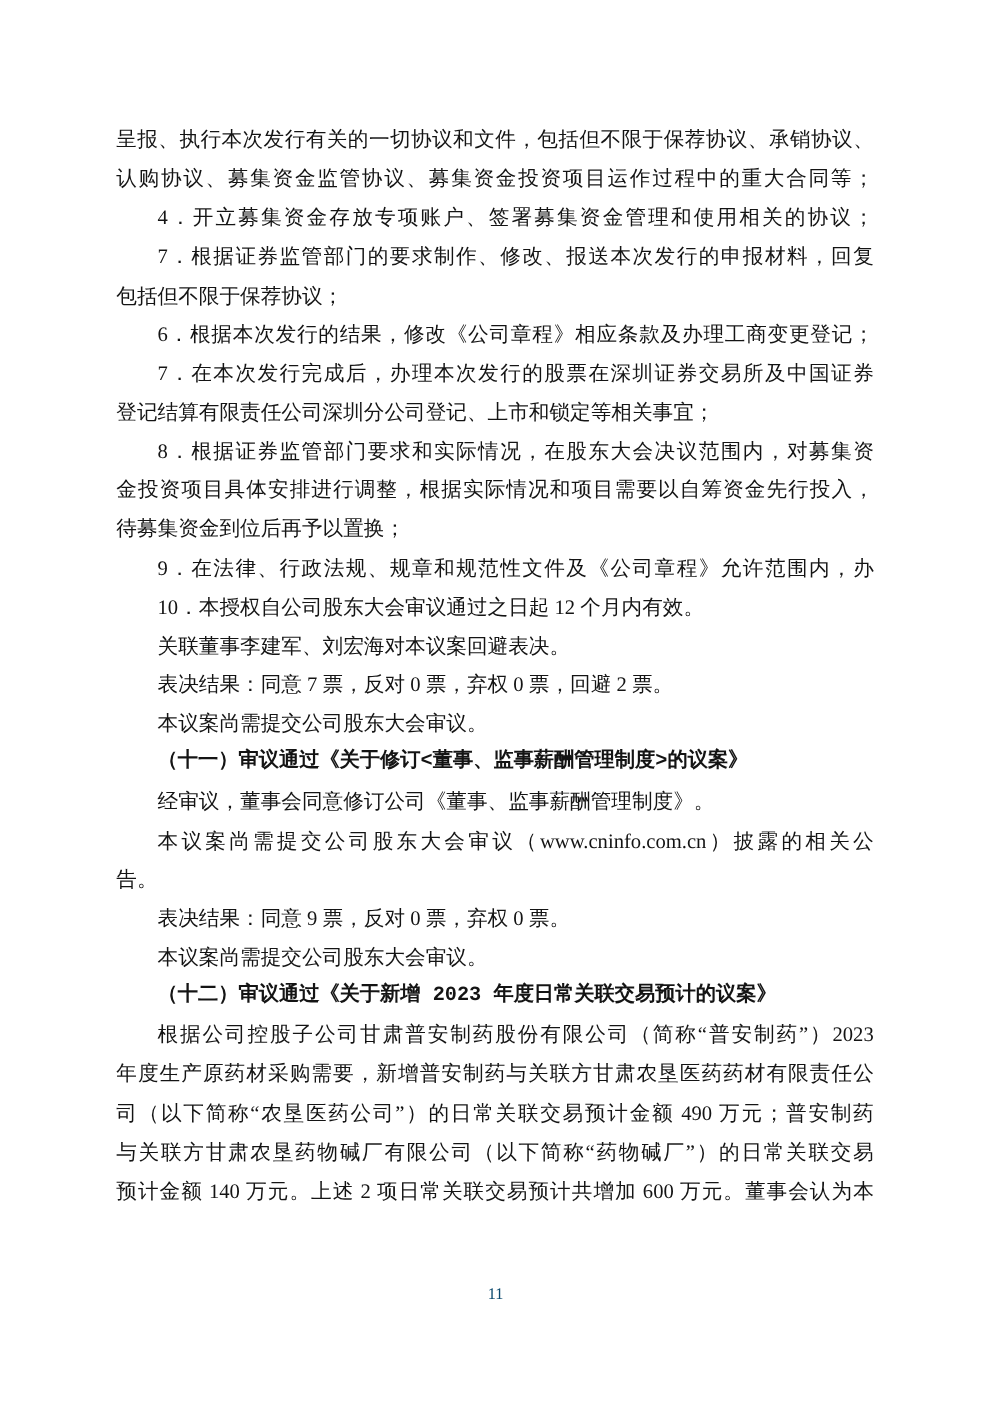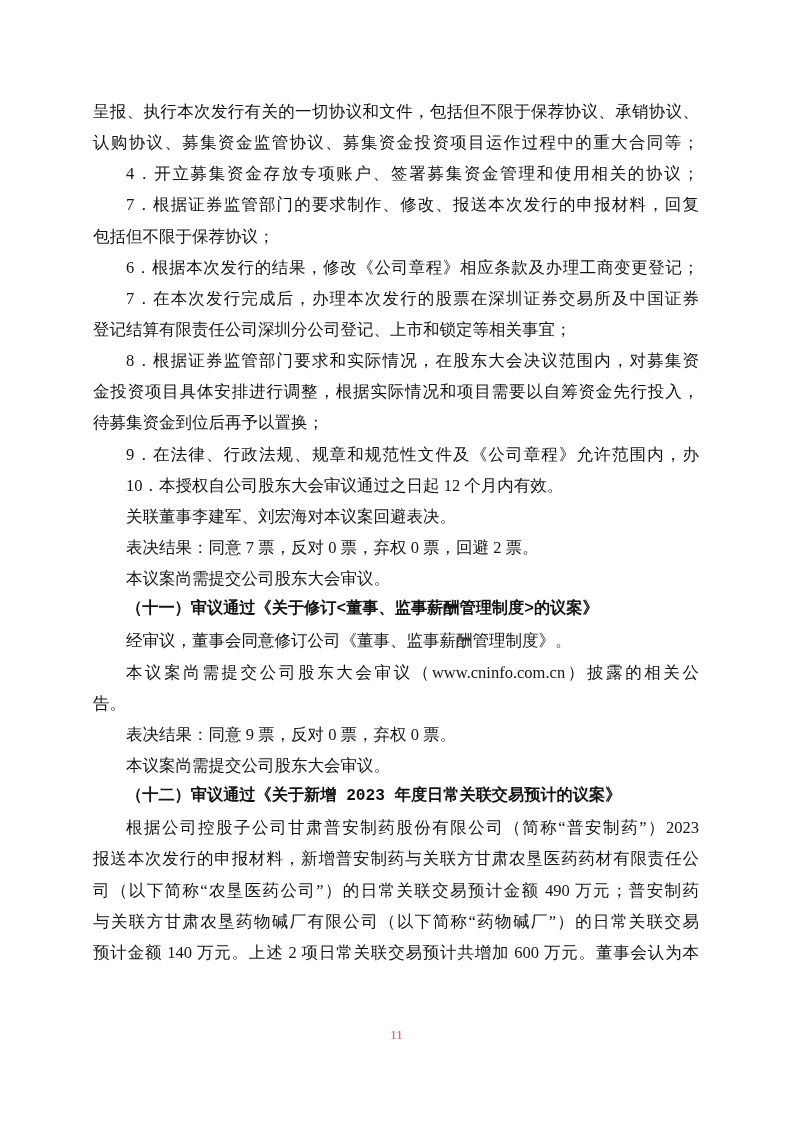--- a/index.html
+++ b/index.html
@@ -45,21 +45,21 @@
     font-size: 16.2px;
   }
   .footer {
     position: absolute;
     left: 0;
     top: 1027px;
     width: 793px;
     text-align: center;
     font-size: 13px;
     line-height: 16px;
-    color: #ef4444;
+    color: #0c4a6e;
   }
 </style>
 </head>
 <body>
 
 <div class="page">
   <div class="doc-body">
       <div class="line justify">呈报、执行本次发行有关的一切协议和文件，包括但不限于保荐协议、承销协议、</div>
       <div class="line justify">认购协议、募集资金监管协议、募集资金投资项目运作过程中的重大合同等；</div>
       <div class="line indent justify">4．开立募集资金存放专项账户、签署募集资金管理和使用相关的协议；</div>
@@ -77,21 +77,21 @@
       <div class="line indent">表决结果：同意 7 票，反对 0 票，弃权 0 票，回避 2 票。</div>
       <div class="line indent">本议案尚需提交公司股东大会审议。</div>
       <div class="line indent heading">（十一）审议通过《关于修订&lt;董事、监事薪酬管理制度&gt;的议案》</div>
       <div class="line indent">经审议，董事会同意修订公司《董事、监事薪酬管理制度》。</div>
       <div class="line indent justify">本议案尚需提交公司股东大会审议（www.cninfo.com.cn）披露的相关公</div>
       <div class="line">告。</div>
       <div class="line indent">表决结果：同意 9 票，反对 0 票，弃权 0 票。</div>
       <div class="line indent">本议案尚需提交公司股东大会审议。</div>
       <div class="line indent heading">（十二）审议通过《关于新增 2023 年度日常关联交易预计的议案》</div>
       <div class="line indent justify">根据公司控股子公司甘肃普安制药股份有限公司（简称“普安制药”）2023</div>
-      <div class="line justify">报送本次发行的申报材料，新增普安制药与关联方甘肃农垦医药药材有限责任公</div>
+      <div class="line justify">年度生产原药材采购需要，新增普安制药与关联方甘肃农垦医药药材有限责任公</div>
       <div class="line justify">司（以下简称“农垦医药公司”）的日常关联交易预计金额 490 万元；普安制药</div>
       <div class="line justify">与关联方甘肃农垦药物碱厂有限公司（以下简称“药物碱厂”）的日常关联交易</div>
       <div class="line justify">预计金额 140 万元。上述 2 项日常关联交易预计共增加 600 万元。董事会认为本</div>
     </div>
   <div class="footer">
     <span>11</span>
   </div>
 </div>
 
 </body></html>

